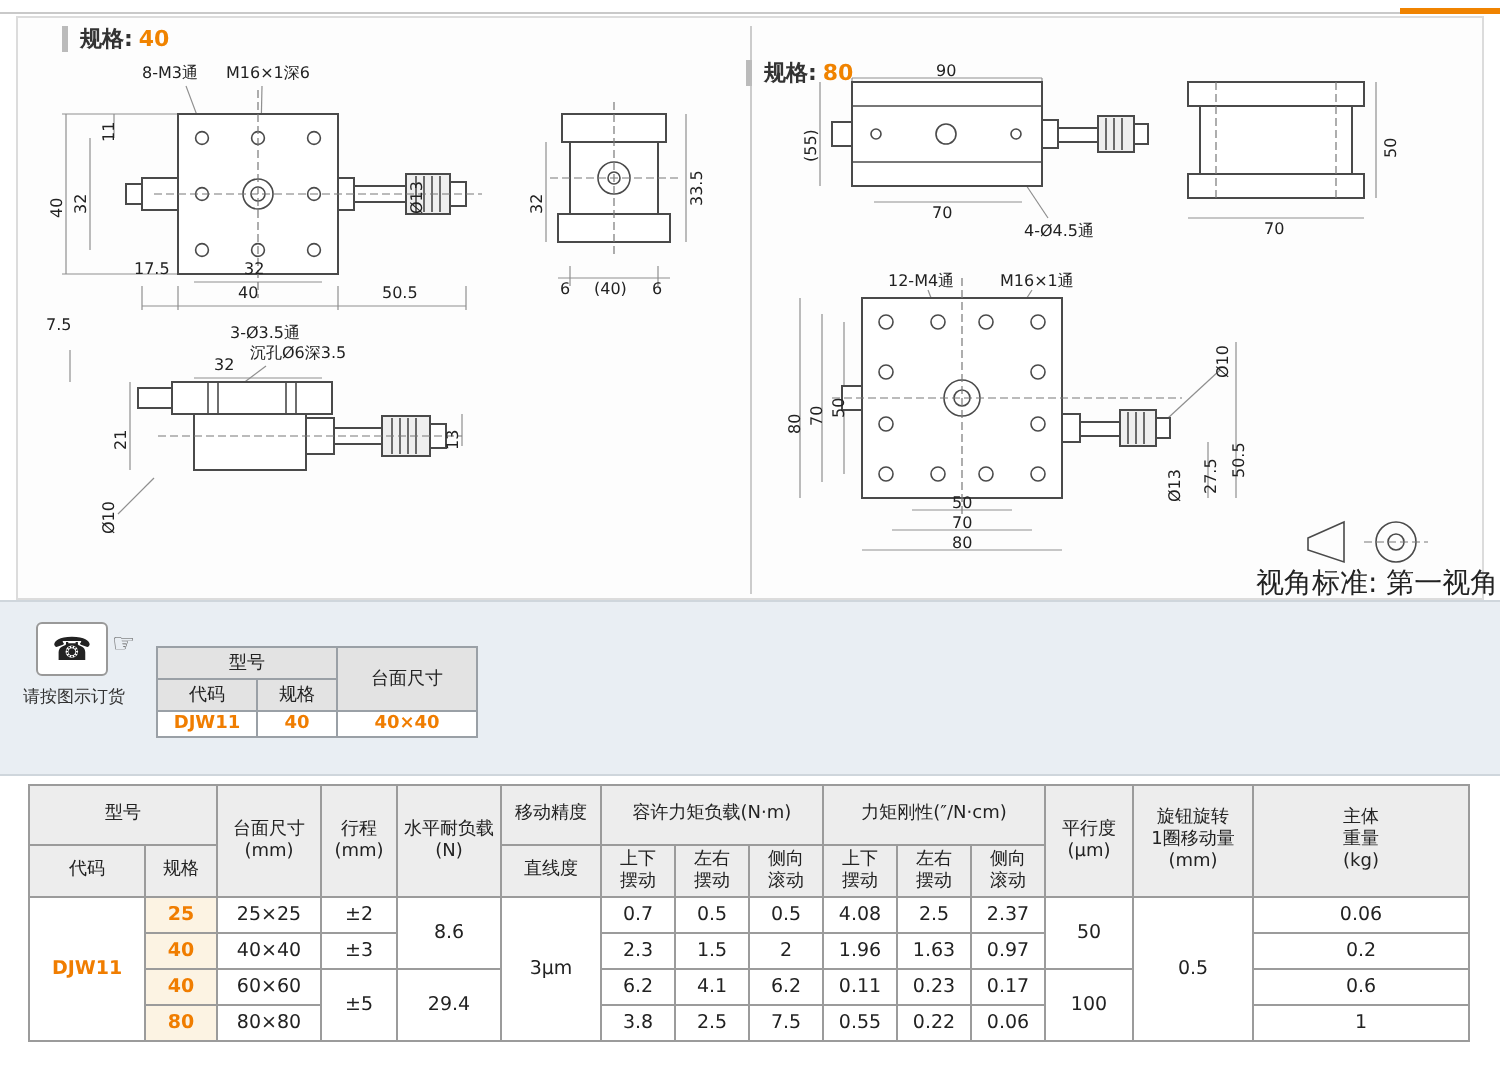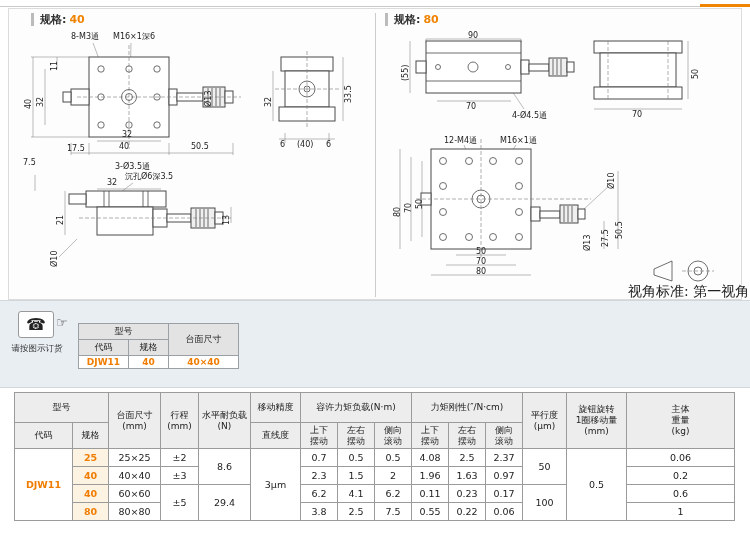--- a/index.html
+++ b/index.html
@@ -6,21 +6,21 @@
   body { background: #fff; font-family: "DejaVu Sans", sans-serif; }
   .page { position: relative; width: 750px; height: 540px; background: #fff; overflow: hidden; }
 
   .topline { position: absolute; left: 0; top: 6px; width: 750px; height: 1px; background: #c9c9c9; }
   .topline-orange { position: absolute; left: 700px; top: 4px; width: 50px; height: 3px; background: #f08300; }
 
   .drawsec { position: absolute; left: 8px; top: 8px; width: 734px; height: 292px; border: 1px solid #dcdcdc; background: #fdfdfd; }
   .vdivider { position: absolute; left: 366px; top: 4px; width: 1px; height: 284px; background: #cccccc; }
   .panel-header { position: absolute; top: 4px; font-size: 11px; font-weight: bold; color: #333; border-left: 3px solid #bbb; padding-left: 6px; line-height: 13px; }
   .panel-header .val { color: #f08300; margin-left: 3px; }
-  .ph-left { left: 22px; } .ph-right { left: 376px; }
+  .ph-left { left: 22px; } .ph-right { left: 364px; margin-top: 17px; }
   .panel { position: absolute; top: 22px; width: 367px; height: 268px; }
   .pn-left { left: 0; } .pn-right { left: 367px; }
   .dim { position: absolute; font-size: 8px; color: #222; white-space: nowrap; line-height: 1; }
   .rot { transform: rotate(-90deg); transform-origin: 0 0; }
   .view-note { position: absolute; left: 252px; top: 252px; font-size: 14px; color: #222; white-space: nowrap; }
 
   .orderband { position: absolute; left: 0; top: 300px; width: 750px; height: 88px; background: #e9eef3; border-top: 1px solid #cfd6dc; border-bottom: 1px solid #cfd6dc; }
   .phone-box { position: absolute; left: 18px; top: 10px; width: 36px; height: 27px; background: #fff; border: 1px solid #999; border-radius: 3px; text-align: center; font-size: 16px; line-height: 25px; color: #222; }
   .phone-note { position: absolute; left: 2px; top: 42px; width: 70px; text-align: center; font-size: 8.5px; color: #333; }
   .hand-icon { position: absolute; left: 56px; top: 14px; font-size: 13px; color: #555; }
@@ -140,21 +140,21 @@
           <line x1="68" y1="66" x2="232" y2="66"></line>
           <line x1="120" y1="14" x2="120" y2="118"></line>
           <line x1="298" y1="20" x2="298" y2="96"></line>
           <line x1="266" y1="58" x2="330" y2="58"></line>
           <line x1="70" y1="187" x2="222" y2="187"></line>
         </g>
       </svg>
     <span class="dim" style="left: 62px; top: 2px;">8-M3通</span>
         <span class="dim" style="left: 104px; top: 2px;">M16×1深6</span>
         <span class="dim" style="left: 113px; top: 100px;">32</span>
-        <span class="dim" style="left: 58px; top: 114px; text-align: right;">17.5</span>
+        <span class="dim" style="left: 58px; top: 100px; text-align: right;">17.5</span>
         <span class="dim" style="left: 110px; top: 112px;">40</span>
         <span class="dim" style="left: 182px; top: 112px;">50.5</span>
         <span class="dim" style="left: 271px; top: 110px;">6</span>
         <span class="dim" style="left: 288px; top: 110px;">(40)</span>
         <span class="dim" style="left: 317px; top: 110px;">6</span>
         <span class="dim" style="left: 106px; top: 132px;">3-Ø3.5通</span>
         <span class="dim" style="left: 116px; top: 142px;">沉孔Ø6深3.5</span>
         <span class="dim" style="left: 98px; top: 148px;">32</span>
         <span class="dim" style="left: 14px; top: 128px;">7.5</span>
         <span class="dim rot" style="left: 42px; top: 40px;">11</span>

